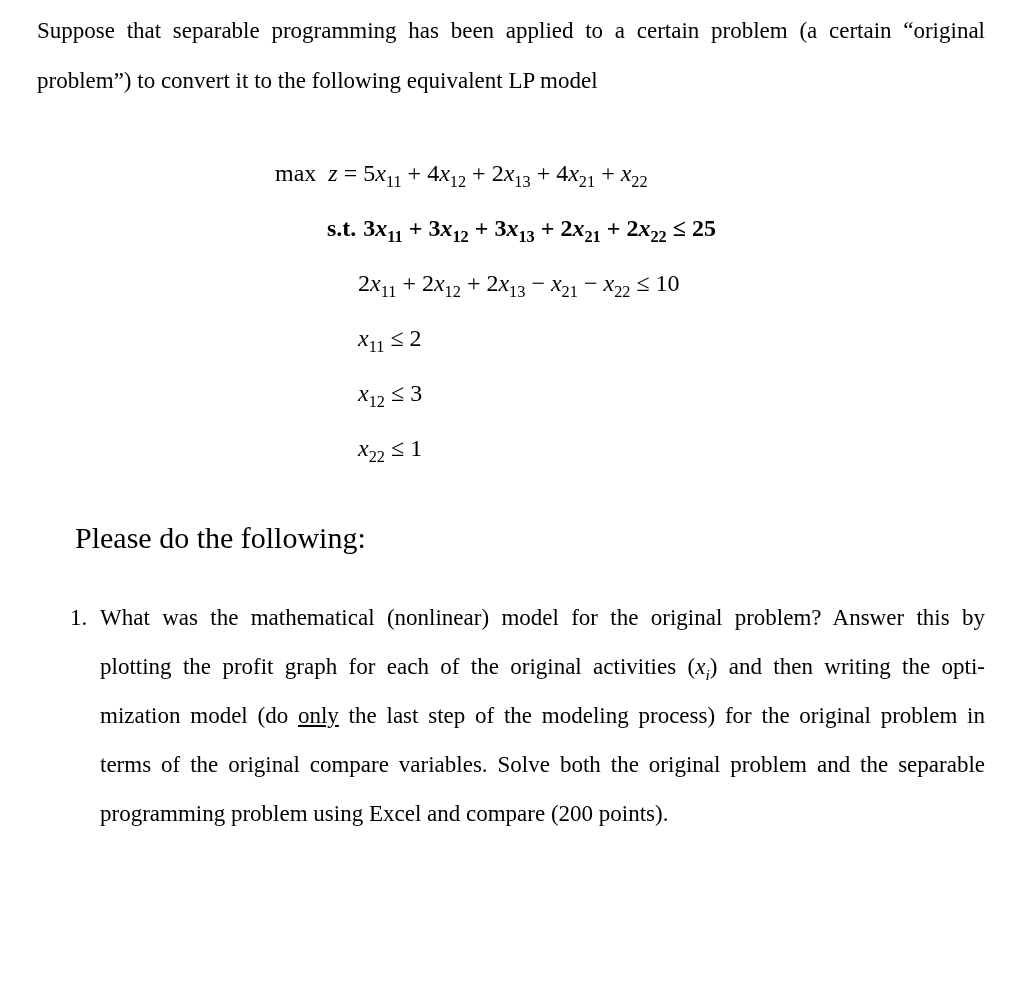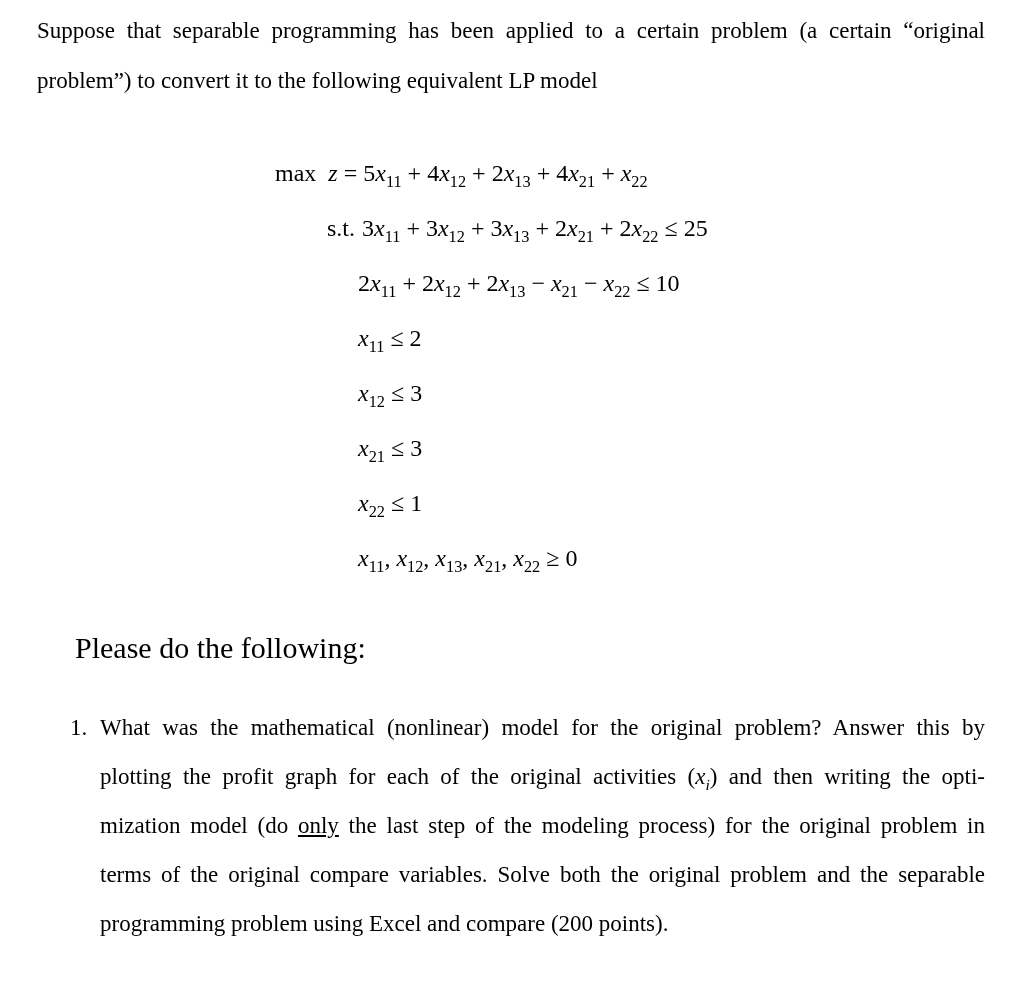--- a/index.html
+++ b/index.html
@@ -31,21 +31,21 @@
   .model {
     margin-top: 52px;
     font-size: 24px;
   }
   .eq {
     line-height: 30px;
     margin: 0 0 25px 9px;
     white-space: nowrap;
   }
   .eq-max { margin-left: 275px; }
-  .eq-st  { margin-left: 327px; }
+  .eq-st  { margin-left: 327px; font-weight: bold; }
   .eq-c   { margin-left: 358px; }
   .eq-label-max { margin-right: 12px; }
   .eq-label-st  { margin-right: 7px; }
   .it { font-style: italic; }
   .ul { text-decoration: underline; }
   sub {
     font-size: 68%;
     line-height: 0;
   }
   sub.it { font-style: italic; }
@@ -87,27 +87,21 @@
     <div class="eq eq-c">
       <span><span>2</span><span class="it">x</span><sub>11</sub><span> + 2</span><span class="it">x</span><sub>12</sub><span> + 2</span><span class="it">x</span><sub>13</sub><span> − </span><span class="it">x</span><sub>21</sub><span> − </span><span class="it">x</span><sub>22</sub><span> ≤ 10</span></span>
     </div>
     <div class="eq eq-c">
       <span><span class="it">x</span><sub>11</sub><span> ≤ 2</span></span>
     </div>
     <div class="eq eq-c">
       <span><span class="it">x</span><sub>12</sub><span> ≤ 3</span></span>
     </div>
     <div class="eq eq-c">
-      <span><span class="it">x</span><sub>21</sub><span> ≤ 3</span></span>
-    </div>
-    <div class="eq eq-c">
       <span><span class="it">x</span><sub>22</sub><span> ≤ 1</span></span>
-    </div>
-    <div class="eq eq-c">
-      <span><span class="it">x</span><sub>11</sub><span>, </span><span class="it">x</span><sub>12</sub><span>, </span><span class="it">x</span><sub>13</sub><span>, </span><span class="it">x</span><sub>21</sub><span>, </span><span class="it">x</span><sub>22</sub><span> ≥ 0</span></span>
     </div>
   </div>
 
   <p class="prompt">Please do the following:</p>
 
   <div class="list-item">
     <span class="item-number">1.</span>
     <p class="item-line justify"><span>What was the mathematical (nonlinear) model for the original problem? Answer this by</span></p>
     <p class="item-line justify"><span>plotting the profit graph for each of the original activities (</span><span class="it">x</span><sub class="it">i</sub><span>) and then writing the opti-</span></p>
     <p class="item-line justify"><span>mization model (do </span><span class="ul">only</span><span> the last step of the modeling process) for the original problem in</span></p>

